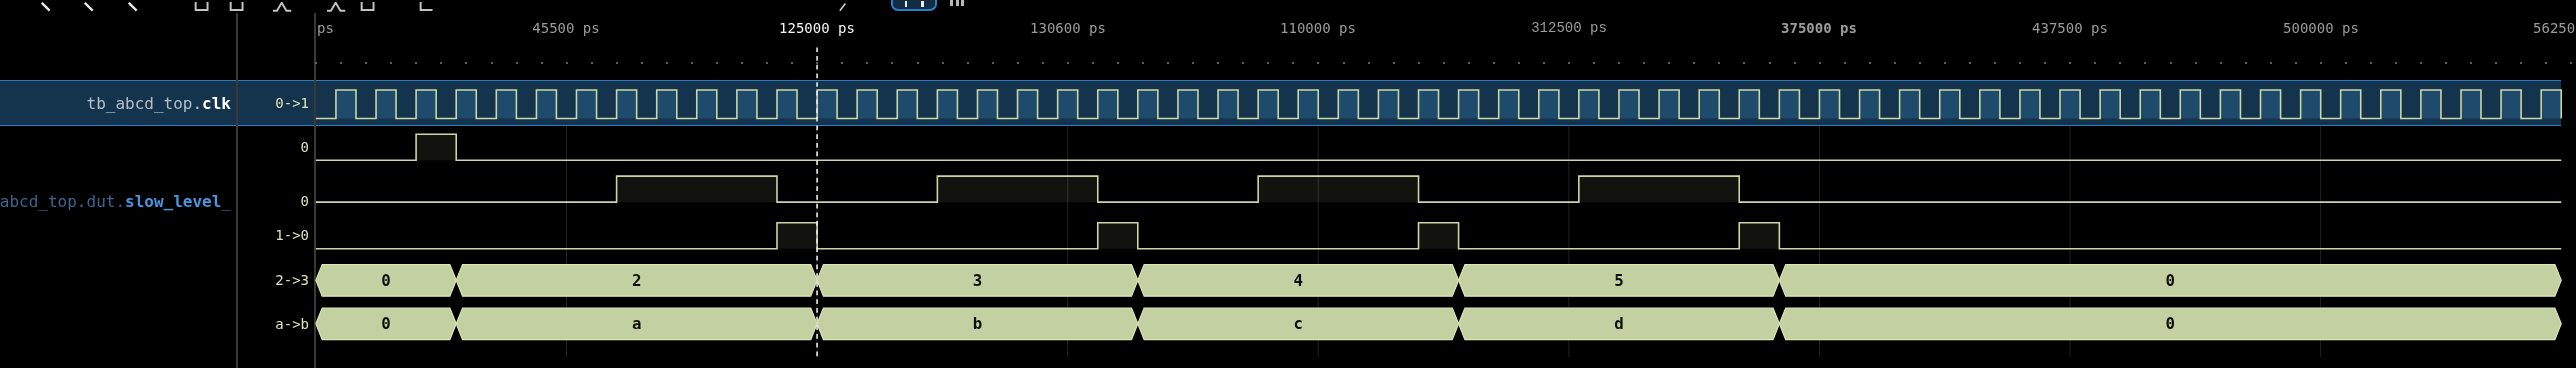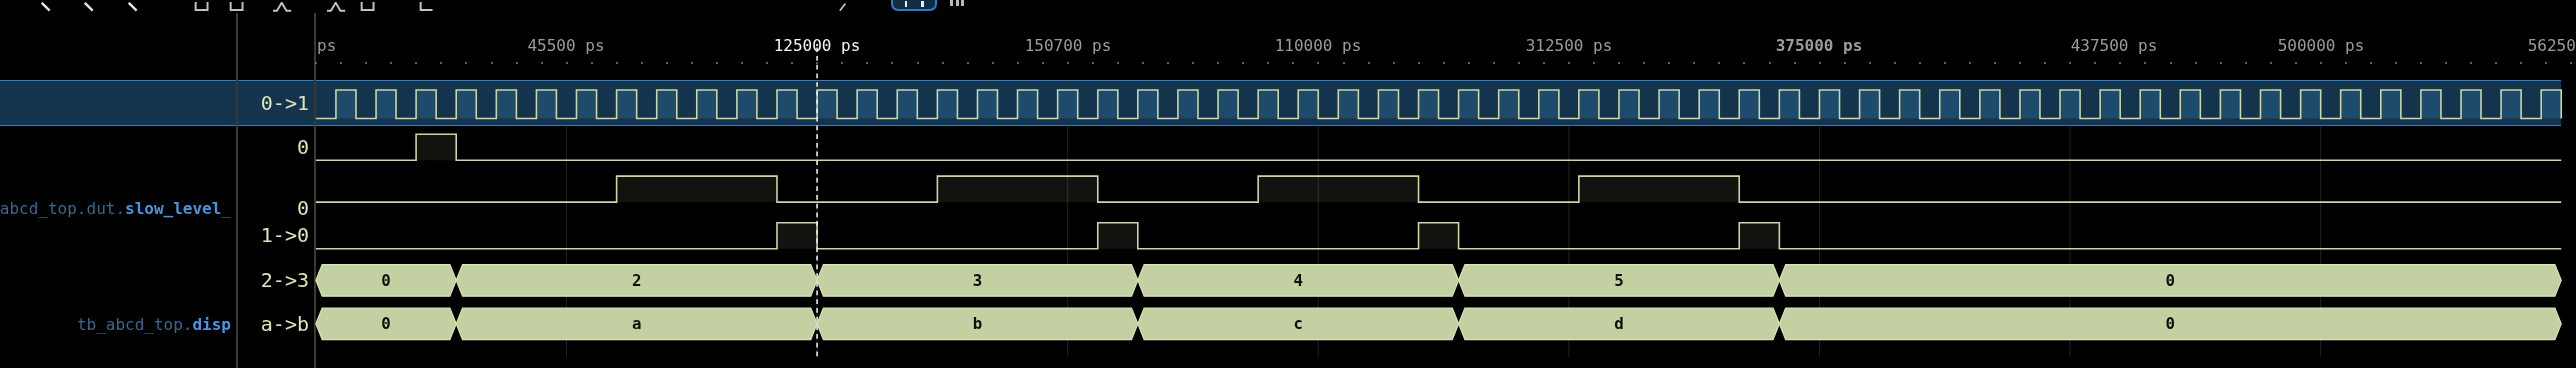--- a/index.html
+++ b/index.html
@@ -9,36 +9,36 @@
 
   
   #toolbar{position:absolute;left:0;top:0;width:2576px;height:13.4px;z-index:6;}
   .tb-icon{position:absolute;top:0;}
   .tb-active-btn{position:absolute;top:-8px;width:46px;height:19px;box-sizing:border-box;
       border:2.4px solid #2b7fc9;border-radius:7.1px;background:#122c42;}
   .tb-active-btn .mark{position:absolute;bottom:2.4px;width:2.4px;height:5.5px;background:#e8eef2;}
   .tb-bars span{position:absolute;top:0;width:3.2px;height:5.5px;background:#b9b9b9;display:block;}
 
   
-  .tl-label{position:absolute;top:36px;font-size:16px;color:#9b9b9b;white-space:pre;z-index:4;}
+  .tl-label{position:absolute;top:20px;font-size:14px;color:#9b9b9b;white-space:pre;z-index:4;}
   .tl-label.hl{color:#f5f5f5;}
   .tl-dot{position:absolute;top:62px;width:2.4px;height:2.4px;background:#707070;border-radius:0.8px;z-index:4;}
 
   
   .divider{position:absolute;top:13.4px;bottom:0;width:1.6px;background:#383838;z-index:2;}
   #selection-bar{position:absolute;left:0;height:46px;background:#14344e;
       border-top:1.6px solid #2e7dc3;border-bottom:1.6px solid #2e7dc3;box-sizing:border-box;z-index:1;}
   .sig-row{position:absolute;left:0;width:316px;height:44px;display:flex;align-items:center;z-index:4;}
   .sig-name{position:absolute;left:0;width:231px;text-align:right;font-size:16px;white-space:pre;
       overflow:hidden;direction:rtl;}
   .sig-name .prefix{color:#38678f;}
   .sig-name .leaf{color:#4995e0;font-weight:bold;}
   .sig-row.selected .prefix{color:#b3bfca;}
   .sig-row.selected .leaf{color:#ffffff;}
-  .sig-value{position:absolute;left:237px;width:72px;text-align:right;font-size:20px;color:#dce6b4;white-space:pre;}
+  .sig-value{position:absolute;left:237px;width:72px;text-align:right;font-size:14px;color:#dce6b4;white-space:pre;}
 
   #wave-svg{position:absolute;left:0;top:0;z-index:3;}
   .bus-label{font-size:20px;font-weight:bold;fill:#0d0f0a;}
 </style>
 </head>
 <body>
 <div id="app">
 
 <div id="selection-bar" style="top: 80px; width: 2561px;"></div>
 <div class="divider" style="left:236px;"></div>
@@ -144,49 +144,49 @@
       <text x="1643.9385" y="417" text-anchor="middle" class="bus-label">c</text>
       <polygon points="1847.0305,410 1855.0305,390 2245.2145,390 2253.2145,410 2245.2145,430 1855.0305,430" fill="#c3d0a2" stroke="#d9e5b3" stroke-width="1.5"></polygon>
       <text x="2050.1225" y="417" text-anchor="middle" class="bus-label">d</text>
       <polygon points="2253.2145,410 2261.2145,390 3235.288,390 3243.288,410 3235.288,430 2261.2145,430" fill="#c3d0a2" stroke="#d9e5b3" stroke-width="1.5"></polygon>
       <text x="2748.2512500000003" y="417" text-anchor="middle" class="bus-label">0</text>
       <line x1="1034.6625" y1="60" x2="1034.6625" y2="452" stroke="#ededed" stroke-width="2" stroke-dasharray="6,5"></line>
     </svg>
 
 <div id="left-panel">
       <div class="sig-row selected" style="top: 81px;">
+        <div class="sig-name"><span class="prefix">tb_abcd_top.</span><span class="leaf">clk</span></div>
         <div class="sig-value">0-&gt;1</div>
       </div>
       <div class="sig-row" style="top: 125px;">
         <div class="sig-value">0</div>
       </div>
-      <div class="sig-row" style="top: 186px; text-decoration: underline;">
+      <div class="sig-row" style="top: 179px; text-decoration: underline;">
         <div class="sig-name"><span class="prefix">_abcd_top.dut.</span><span class="leaf">slow_level</span></div>
         <div class="sig-value">0</div>
       </div>
       <div class="sig-row" style="top: 213px;">
         <div class="sig-value">1-&gt;0</div>
       </div>
       <div class="sig-row" style="top: 258px;">
         <div class="sig-value">2-&gt;3</div>
       </div>
       <div class="sig-row" style="top: 302px;">
-        <div class="sig-name"><span class="prefix">tb_abcd_top.</span><span class="leaf">disp</span></div>
         <div class="sig-value">a-&gt;b</div>
       </div>
     </div>
 <div id="timeline">
       <div class="tl-label" style="left: 317px;">ps</div>
       <div class="tl-label" style="left: 566px; transform: translateX(-50%);">45500 ps</div>
       <div class="tl-label hl" style="left: 817px; transform: translateX(-50%);">125000 ps</div>
-      <div class="tl-label" style="left: 1068px; transform: translateX(-50%);">150700 ps</div>
+      <div class="tl-label" style="left: 1068px; transform: translateX(-50%);">130600 ps</div>
       <div class="tl-label" style="left: 1318px; transform: translateX(-50%);">110000 ps</div>
-      <div class="tl-label" style="left: 1569px; transform: translateX(-50%);">312500 ps</div>
+      <div class="tl-label" style="left: 1569px; transform: translateX(-50%); font-family: Liberation Mono, monospace;">312500 ps</div>
       <div class="tl-label" style="left: 1819px; transform: translateX(-50%); font-weight: bold;">375000 ps</div>
-      <div class="tl-label" style="left: 2070px; transform: translateX(-50%); margin-left: 44px;">437500 ps</div>
+      <div class="tl-label" style="left: 2070px; transform: translateX(-50%);">437500 ps</div>
       <div class="tl-label" style="left: 2321px; transform: translateX(-50%);">500000 ps</div>
       <div class="tl-label" style="left: 2571px; transform: translateX(-50%);">562500 ps</div>
       <div class="tl-dot" style="left: 315px;"></div>
       <div class="tl-dot" style="left: 340px;"></div>
       <div class="tl-dot" style="left: 365px;"></div>
       <div class="tl-dot" style="left: 390px;"></div>
       <div class="tl-dot" style="left: 415px;"></div>
       <div class="tl-dot" style="left: 440px;"></div>
       <div class="tl-dot" style="left: 465px;"></div>
       <div class="tl-dot" style="left: 491px;"></div>

